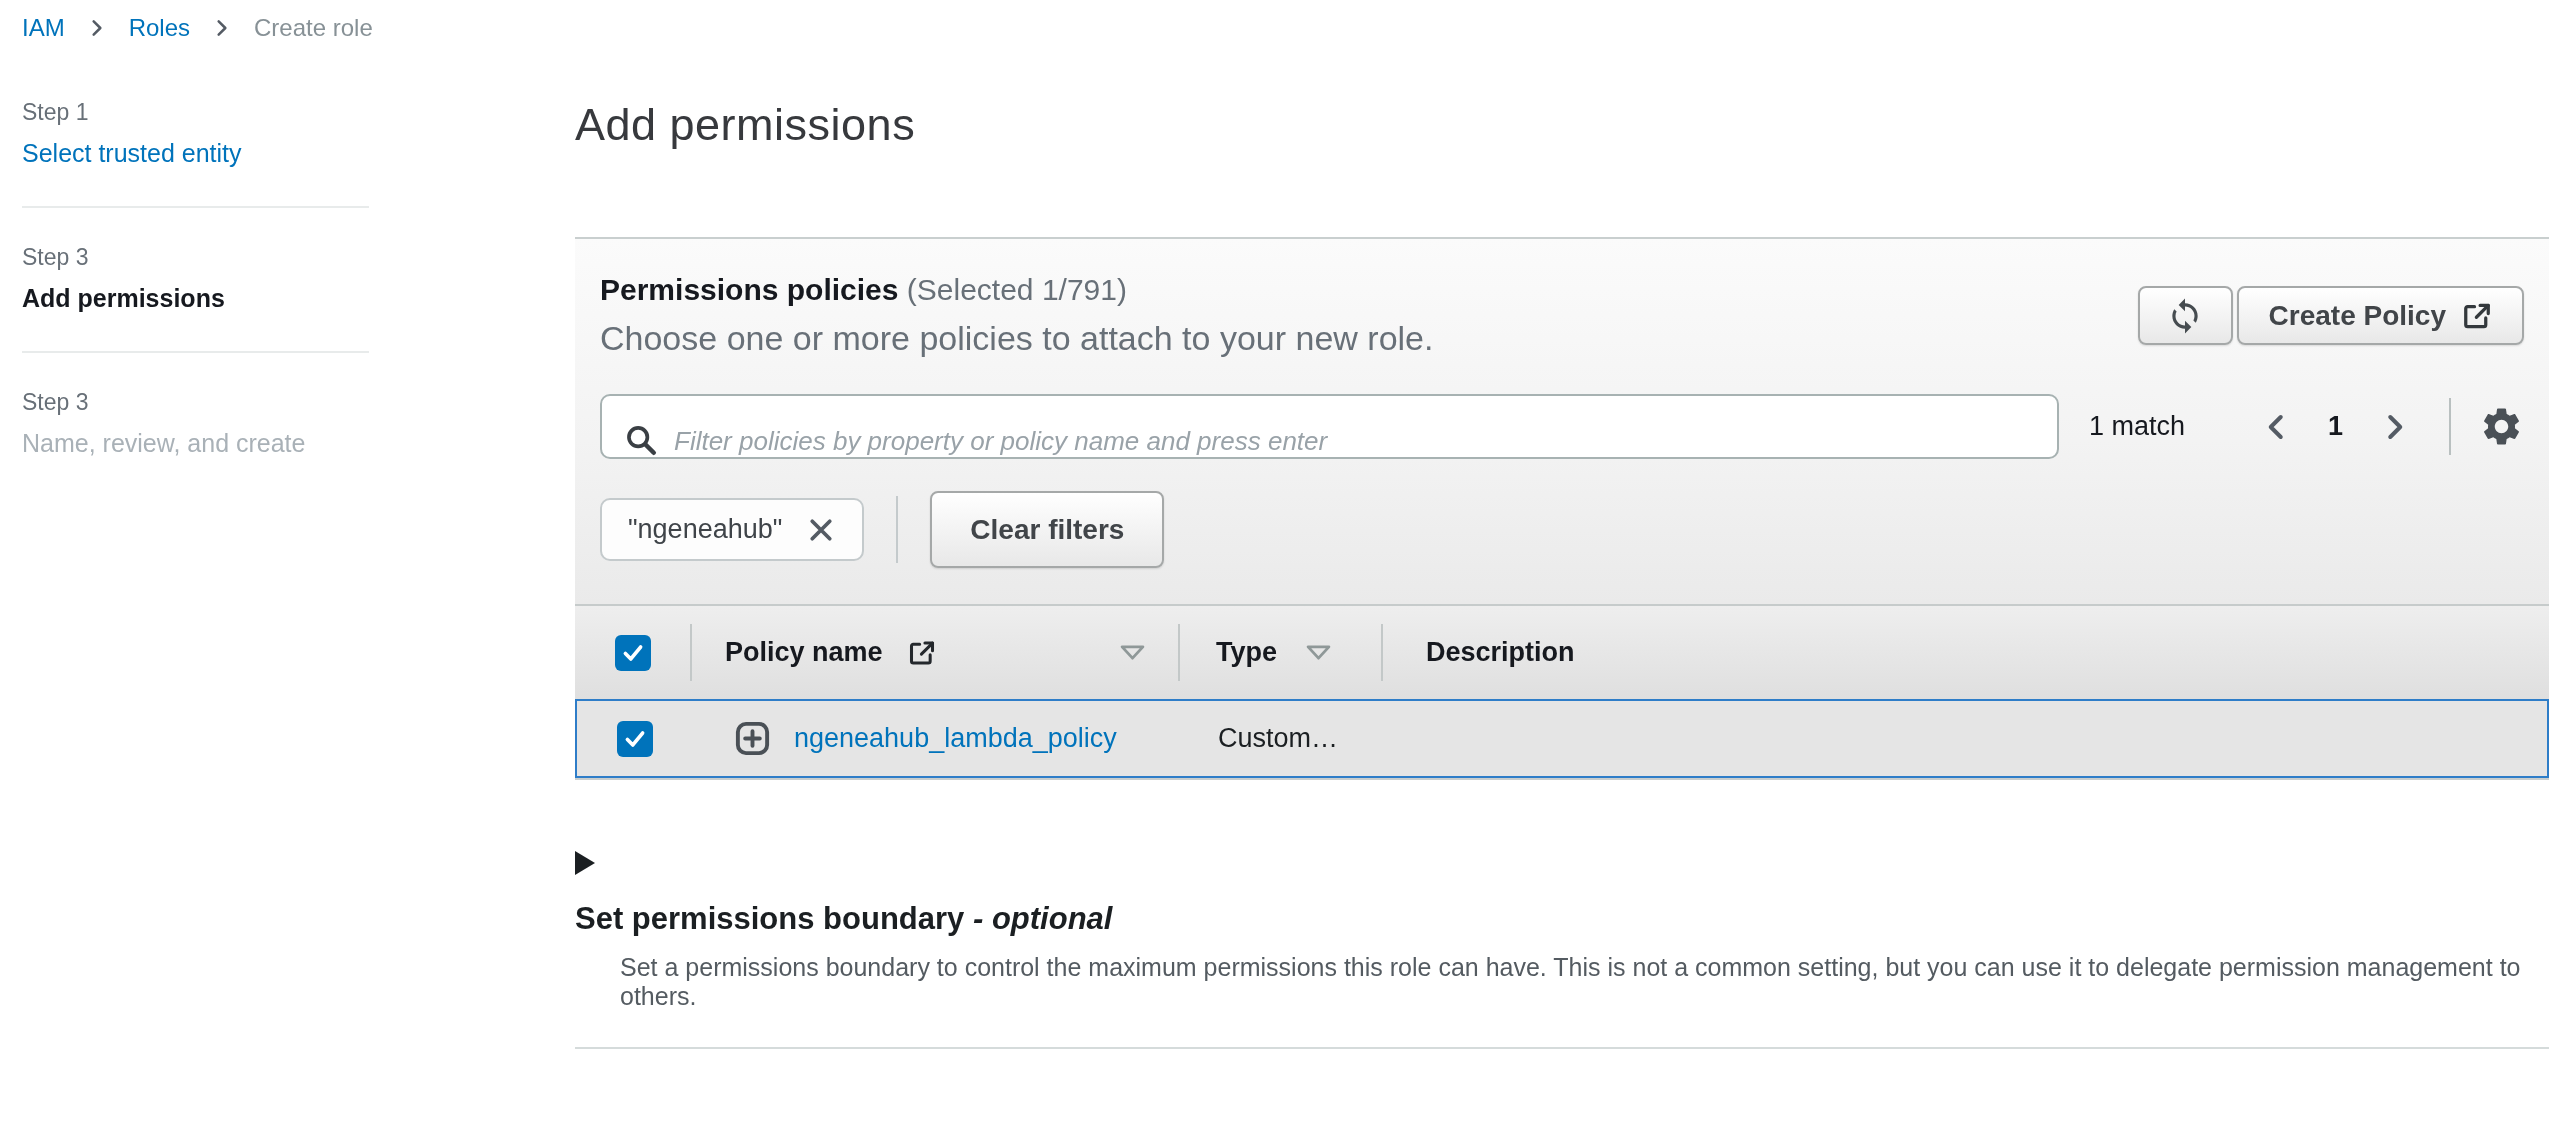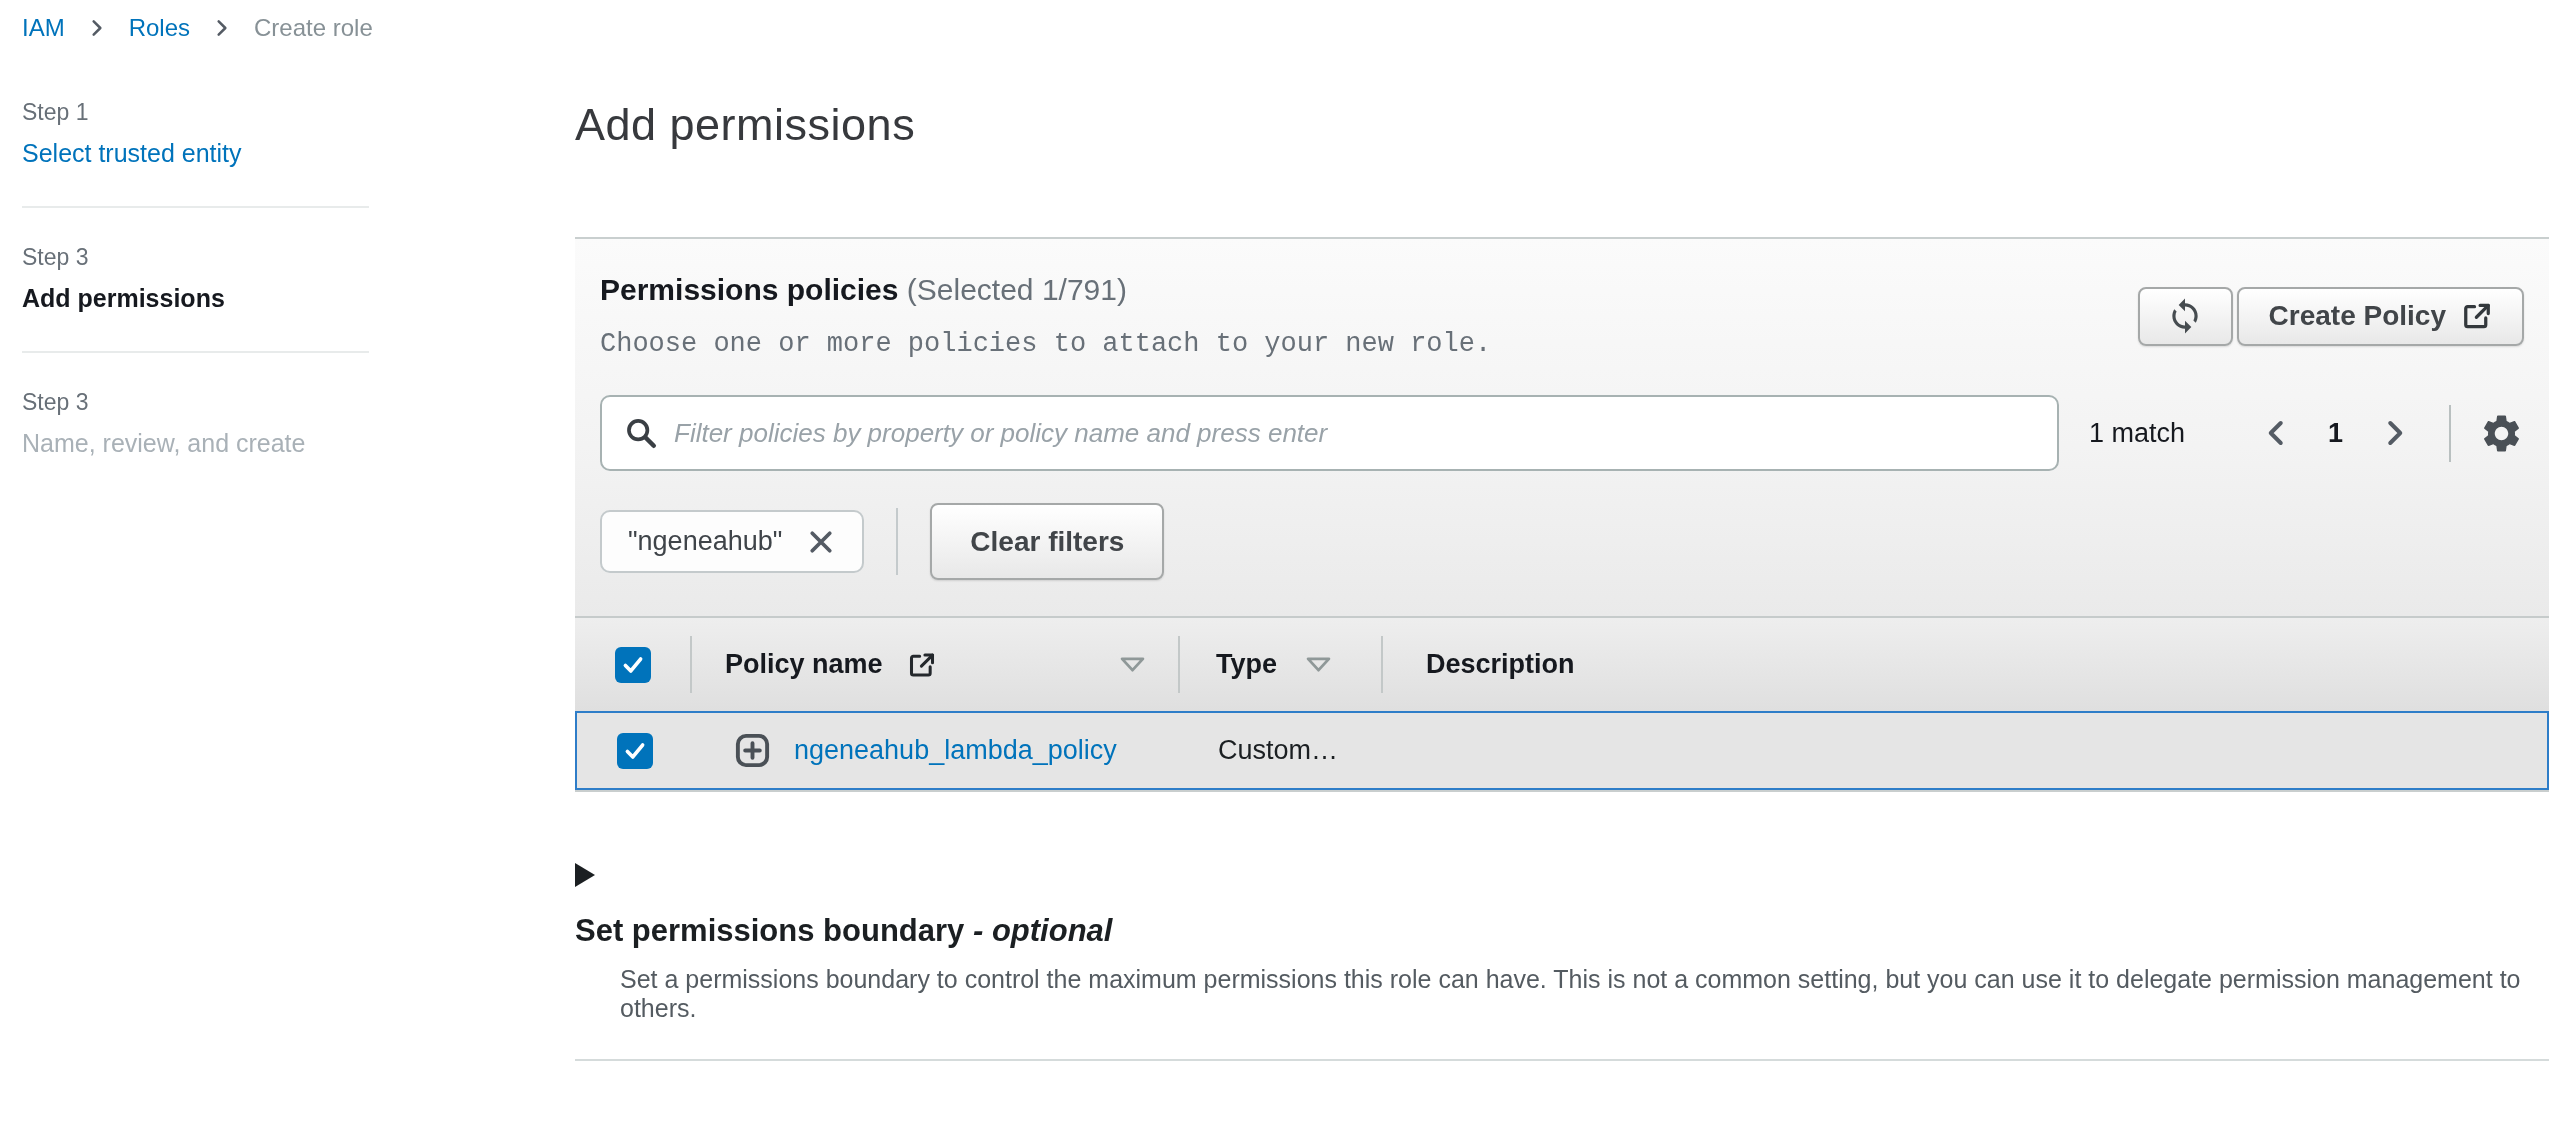--- a/index.html
+++ b/index.html
@@ -45,39 +45,39 @@
   
   .panel { margin-top: 85px; }
   .panel-head {
     background: linear-gradient(180deg, #fbfbfb 0%, #f3f3f3 55%, #eaeaea 100%);
     border-top: 2px solid #c9cfcf;
     padding: 34px 25px 36px;
   }
   .head-row { display: flex; align-items: center; justify-content: space-between; }
   .panel-title { font-size: 30px; font-weight: bold; color: #16191f; }
   .panel-title .count { font-weight: 400; color: #687078; }
-  .panel-subtitle { margin-top: 22px; font-size: 27px; color: #687078; font-family: Liberation Mono, monospace; }
+  .panel-subtitle { margin-top: 12px; font-size: 34px; color: #687078; }
   .actions { display: flex; align-items: center; gap: 4px; }
 
   .btn {
     display: inline-flex; align-items: center; justify-content: center; gap: 16px;
     height: 59px; padding: 0 30px;
     background: linear-gradient(180deg, #ffffff, #e8e8e8);
     border: 2px solid #a5a8a8; border-radius: 8px;
     font-size: 28px; font-weight: bold; color: #414549;
     box-shadow: 0 1px 2px rgba(0,0,0,.12);
   }
   .btn-icon-only { width: 95px; padding: 0; }
 
   
   .search-row { display: flex; align-items: center; margin-top: 36px; }
   .search-box {
-    flex: 1; height: 76px;
+    flex: 1; height: 65px;
     background: #fff; border: 2px solid #a7b2b2; border-radius: 10px;
-    display: flex; align-items: center; padding: 0 22px;
+    display: flex; align-items: flex-end; padding: 0 22px;
   }
   .search-input {
     border: none; outline: none; background: transparent;
     flex: 1; margin-left: 16px;
     font-size: 26px; color: #16191f; font-family: inherit;
   }
   .search-input::placeholder { color: #99a2a8; font-style: italic; }
   .match-count { margin-left: 30px; font-size: 27px; color: #16191f; white-space: nowrap; }
   .pager { display: flex; align-items: center; margin-left: 71px; }
   .pager-btn { background: none; border: none; display: flex; align-items: center; padding: 6px; }

